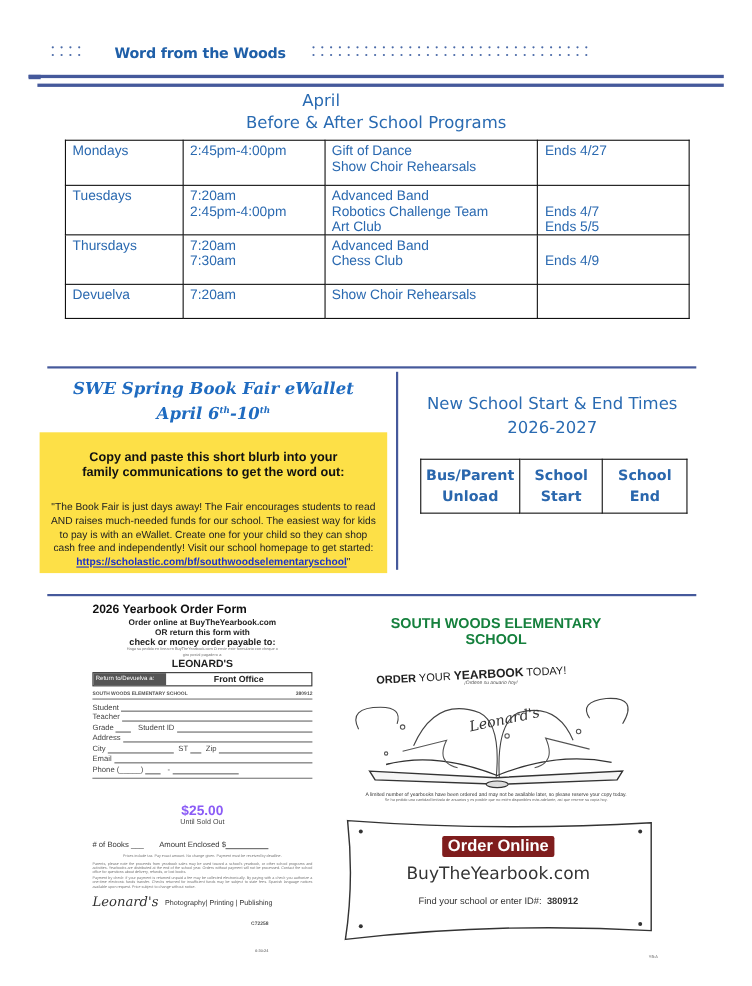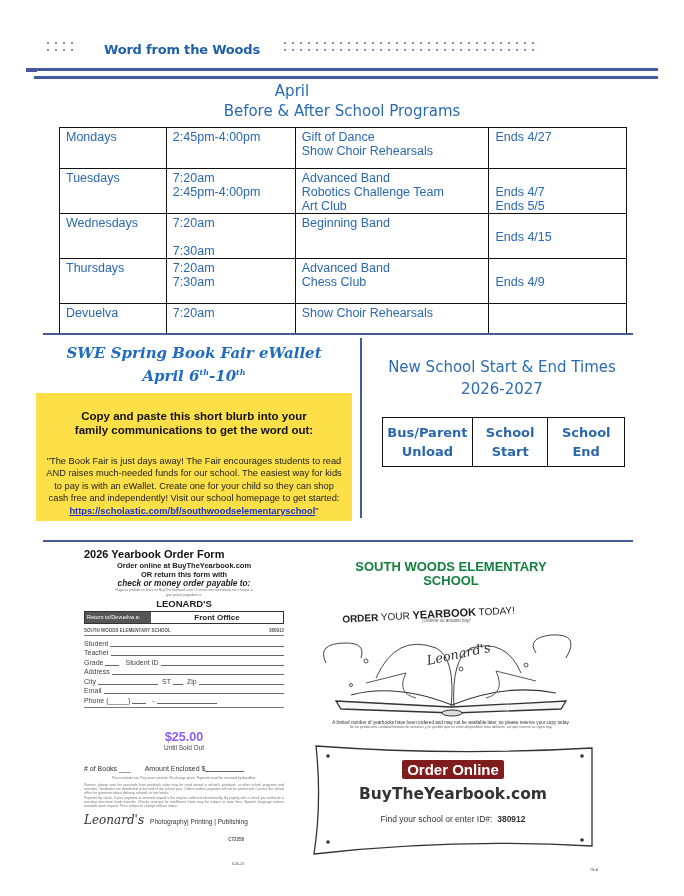--- a/index.html
+++ b/index.html
@@ -163,38 +163,20 @@
         </td>
         <td>
           <span class="ln">Advanced Band</span>
           <span class="ln">Robotics Challenge Team</span>
           <span class="ln">Art Club</span>
         </td>
         <td>
           <span class="ln"></span>
           <span class="ln">Ends 4/7</span>
           <span class="ln">Ends 5/5</span>
-        </td>
-      </tr>
-      <tr style="height: 44px;">
-        <td>Wednesdays</td>
-        <td>
-          <span class="ln">7:20am</span>
-          <span class="ln"></span>
-          <span class="ln">7:30am</span>
-        </td>
-        <td>
-          <span class="ln">Beginning Band</span>
-          <span class="ln"></span>
-          <span class="ln"></span>
-        </td>
-        <td>
-          <span class="ln"></span>
-          <span class="ln">Ends 4/15</span>
-          <span class="ln"></span>
         </td>
       </tr>
       <tr style="height: 43px;">
         <td>Thursdays</td>
         <td>
           <span class="ln">7:20am</span>
           <span class="ln">7:30am</span>
           <span class="ln"></span>
         </td>
         <td>
@@ -269,21 +251,21 @@
 </tbody>
   </table>
 
 <div class="rule" style="left:43px; top:540px; width:590px; height:2px;"></div>
 
 <div class="form">
   <div style="font-weight:bold; font-size:11px; color:#111;">2026 Yearbook Order Form</div>
   <div class="c" style="font-size:7.5px; line-height:9px; margin-top:1px;">
     <div style="font-weight:bold;">Order online at BuyTheYearbook.com</div>
     <div style="font-weight:bold;">OR return this form with</div>
-    <div style="font-weight:bold; font-size:8.3px;font-style:italic;">check or money order payable to:</div>
+    <div style="font-weight:bold; font-size:8.3px;">check or money order payable to:</div>
     <div style="font-size:3.5px; line-height:4.5px; color:#777; padding:0 30px;">Haga su pedido en línea en BuyTheYearbook.com O envíe este formulario con cheque o giro postal pagadero a:</div>
     <div style="font-weight:bold; font-size:9.5px; margin-top:2px;">LEONARD'S</div>
   </div>
   <div style="display:flex; margin-top:3px; height:11px; border:0.8px solid #333;">
     <div style="background:#555; color:#fff; font-size:5.5px; width:64px; line-height:11px; padding-left:2px;">Return to/Devuelva a:</div>
     <div style="flex:1; text-align:center; font-weight:bold; font-size:8px; line-height:11px;">Front Office</div>
   </div>
   <div style="display:flex; justify-content:space-between; font-size:4.5px; font-weight:bold; color:#555; margin-top:4px; border-bottom:0.8px solid #777; padding-bottom:2px;">
     <span>SOUTH WOODS ELEMENTARY SCHOOL</span>
     <span>380912</span>
@@ -379,18 +361,18 @@
   <svg width="282" height="118" viewBox="0 0 282 118" style="position:absolute; left:0; top:0;">
     <path d="M4 4 Q 140 14 280 6 L 280 104 Q 140 96 2 112 Q 10 60 4 4 Z" fill="#fff" stroke="#333" stroke-width="1.3"></path>
     <circle cx="16" cy="14" r="1.8" fill="#333"></circle>
     <circle cx="270" cy="14" r="1.8" fill="#333"></circle>
     <circle cx="16" cy="100" r="1.8" fill="#333"></circle>
     <circle cx="270" cy="98" r="1.8" fill="#333"></circle>
   </svg>
   <div class="abs" style="left:0; width:282px; top:18px; text-align:center;">
     <span style="display:inline-block; background:#7f1d1d; color:#fff; font-weight:bold; font-size:15px; padding:1px 5px; border-radius:2px;">Order Online</span>
   </div>
-  <div class="abs" style="left:0; width:282px; top:43px; text-align:center; font-weight:bold; font-size:15.5px; color:#333; font-family:'DejaVu Sans', sans-serif;">BuyTheYearbook.com</div>
+  <div class="abs" style="left:0; width:282px; top:43px; text-align:center; font-weight:normal; font-size:15.5px; color:#333; font-family:'DejaVu Sans', sans-serif;">BuyTheYearbook.com</div>
   <div class="abs" style="left:0; width:282px; top:72px; text-align:center; font-size:8.5px; color:#333;">
     <span>Find your school or enter ID#:</span>&nbsp;&nbsp;<b>380912</b>
   </div>
   <div class="abs" style="right:-4px; top:126px; font-size:3.5px; color:#666;">YB-A</div>
 </div>
 
 </body></html>

